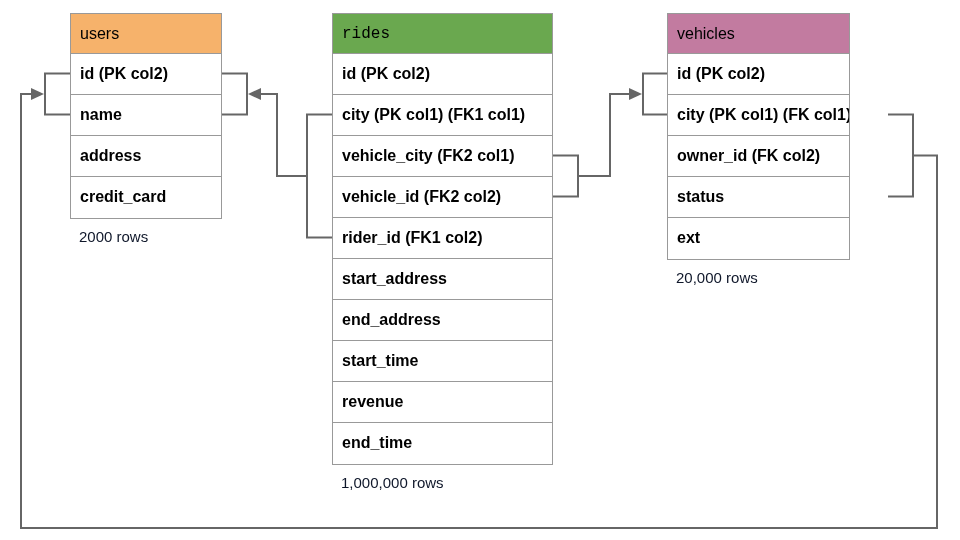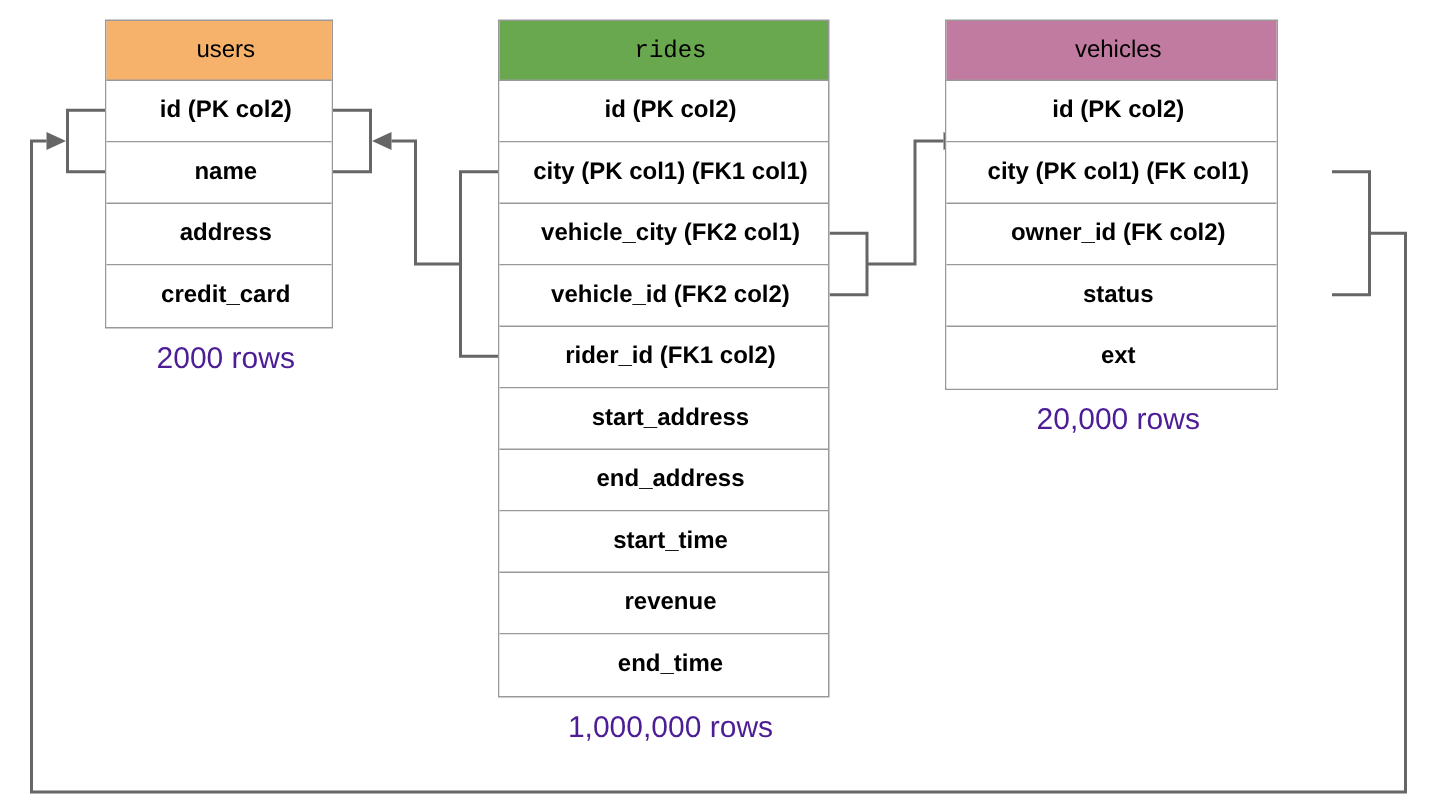--- a/index.html
+++ b/index.html
@@ -3,21 +3,20 @@
 <meta charset="utf-8">
 <style>
   html, body { margin: 0; padding: 0; background: #ffffff; }
   .canvas {
     position: relative;
     width: 960px;
     height: 540px;
     background: #ffffff;
     font-family: "Liberation Sans", sans-serif;
     overflow: hidden;
-    text-align: center;
   }
   svg.wires {
     position: absolute;
     left: 0; top: 0;
     z-index: 0;
   }
   .tbl-wrap {
     position: absolute;
     top: 13px;
     z-index: 1;
@@ -48,22 +47,22 @@
     border-bottom: 1px solid var(--border, #999999);
     box-sizing: border-box;
     white-space: nowrap;
     overflow: hidden;
     font-weight: bold;
   }
   .row:last-child { border-bottom: none; }
   .rowcount {
     margin-top: 9px;
     padding-left: 9px;
-    font-size: 20px;
-    color: #4c1d95;
+    font-size: 15px;
+    color: #0f172a;
     white-space: nowrap;
   }
 </style>
 </head>
 <body>
 
 <div class="canvas">
 
   <svg class="wires" width="960" height="540" viewBox="0 0 960 540">
     <g stroke="#666666" stroke-width="2" fill="none">
@@ -100,21 +99,21 @@
         <div class="row">vehicle_id (FK2 col2)</div>
         <div class="row">rider_id (FK1 col2)</div>
         <div class="row">start_address</div>
         <div class="row">end_address</div>
         <div class="row">start_time</div>
         <div class="row">revenue</div>
         <div class="row">end_time</div>
       </div>
       <div class="rowcount">1,000,000 rows</div>
     </div>
-  <div class="tbl-wrap" style="left:630px; width:222px">
+  <div class="tbl-wrap" style="left:667px; width:183px">
       <div class="tbl-box">
         <div class="hdr" style="background: rgb(194, 123, 160);">vehicles</div>
         <div class="row">id (PK col2)</div>
         <div class="row">city (PK col1) (FK col1)</div>
         <div class="row">owner_id (FK col2)</div>
         <div class="row">status</div>
         <div class="row">ext</div>
       </div>
       <div class="rowcount">20,000 rows</div>
     </div>

